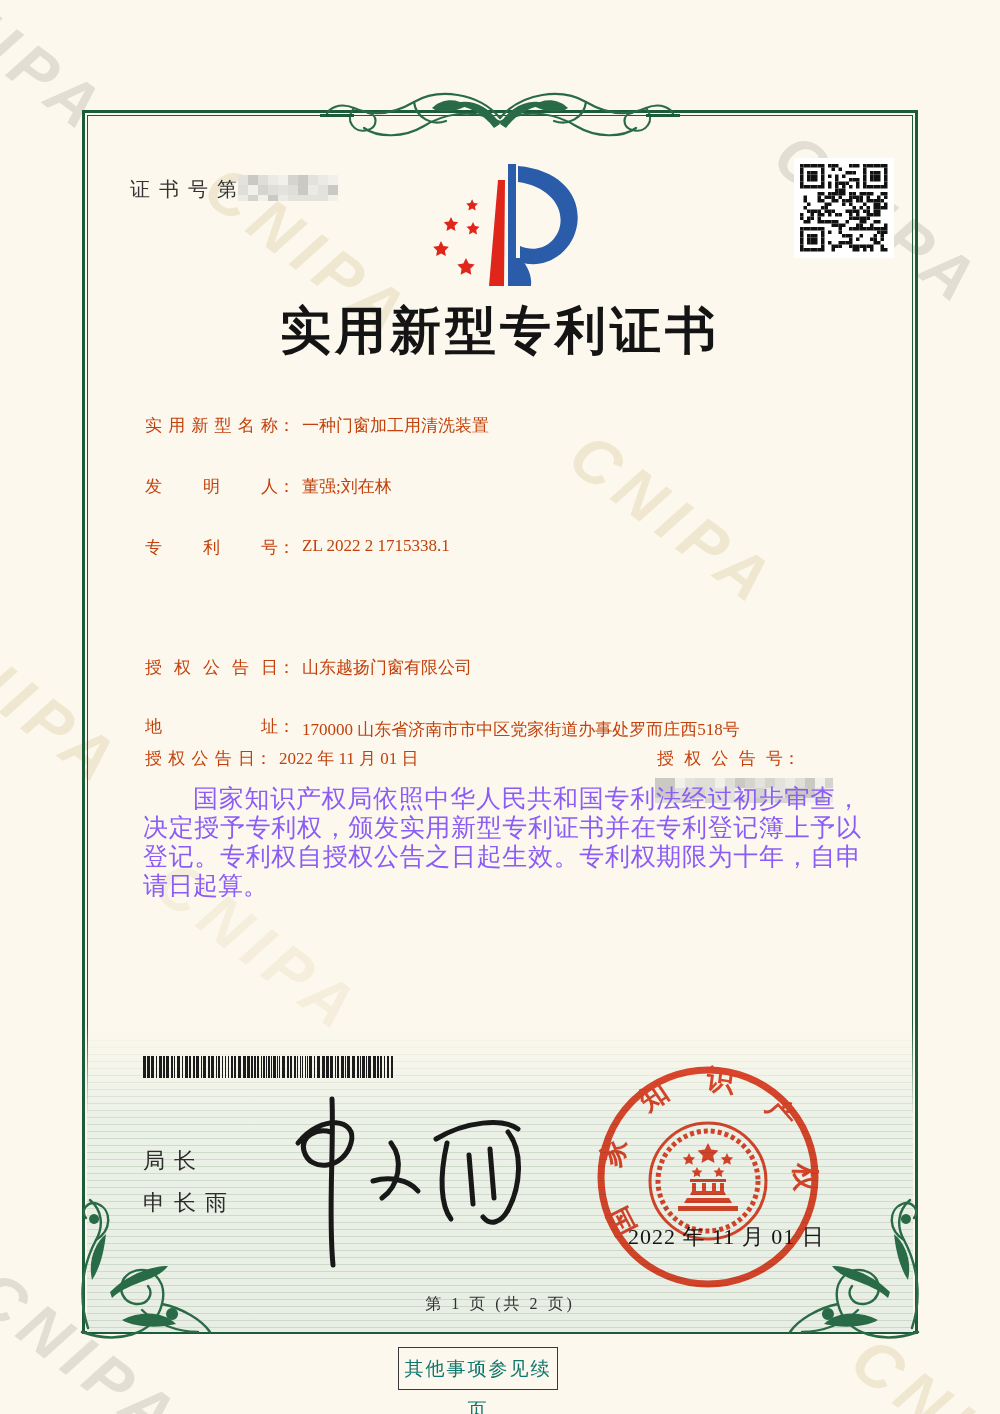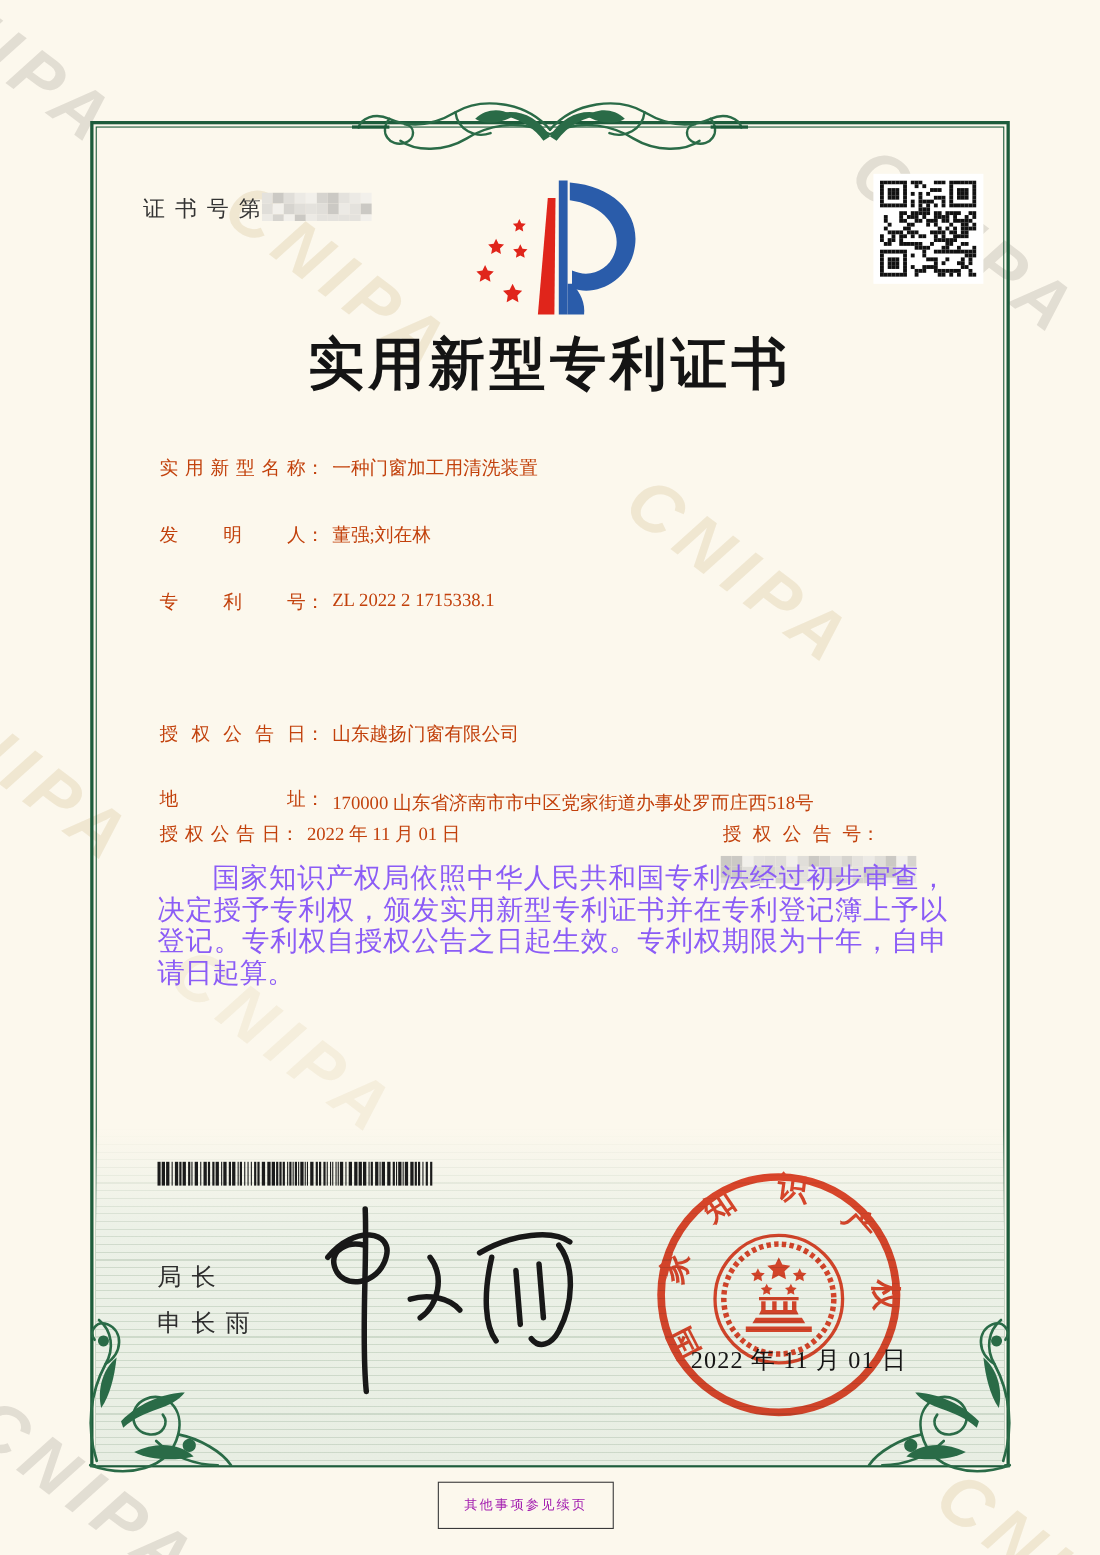--- a/index.html
+++ b/index.html
@@ -73,21 +73,21 @@
   .signature { position:absolute; left:270px; top:1085px; }
   .seal { position:absolute; left:593px; top:1062px; mix-blend-mode:multiply; opacity:.93; }
   .seal-date { position:absolute; left:628px; top:1222px; font-size:22px; letter-spacing:1px; color:#151515; }
   .page-num {
     position:absolute; left:0; right:0; top:1294px; text-align:center;
     font-size:16px; letter-spacing:3px; color:#333;
   }
   .cont-note {
     position:absolute; left:398px; top:1347px; width:160px; height:43px;
     border:1px solid #3a3a3a; line-height:41px; text-align:center;
-    font-size:12px; letter-spacing:2px; color:#a21caf; background:#fcf8ed;
+    font-size:19px; letter-spacing:2px; color:#0f766e; background:#fcf8ed;
   }
   .ornament { position:absolute; pointer-events:none; }
 </style>
 </head>
 <body>
 
 <div class="page">
 
   <div class="wm wm-gray" style="left:-70px;top:-55px">CNIPA</div>
   <div class="wm wm-tan" style="left:235px;top:150px">CNIPA</div>
@@ -715,15 +715,16 @@
       <rect x="-16" y="2" width="4" height="8"></rect>
         <rect x="-6" y="2" width="4" height="8"></rect>
       <rect x="4" y="2" width="4" height="8"></rect>
         <rect x="12" y="2" width="4" height="8"></rect>
       <path d="M-18,1 h36 v-3 h-36 Z"></path>
     </g>
   </svg>
 
   <div class="seal-date">2022 年 11 月 01 日</div>
 
+  <div class="page-num">第 1 页 (共 2 页)</div>
   <div class="cont-note">其他事项参见续页</div>
 
 </div>
 
 </body></html>

